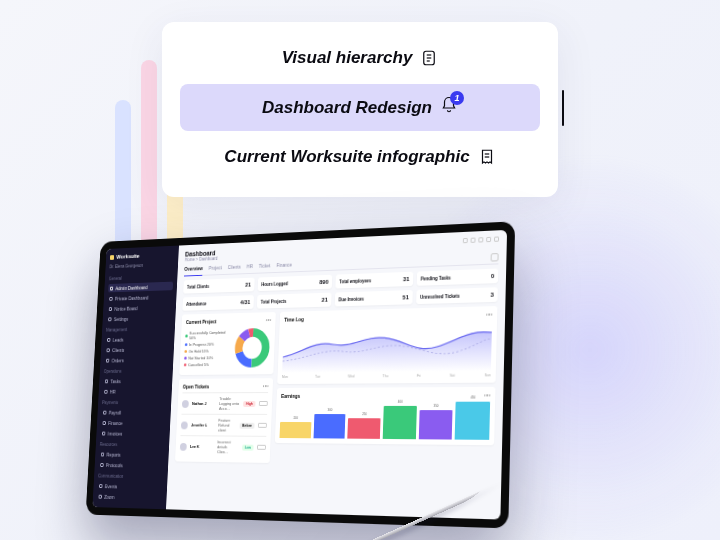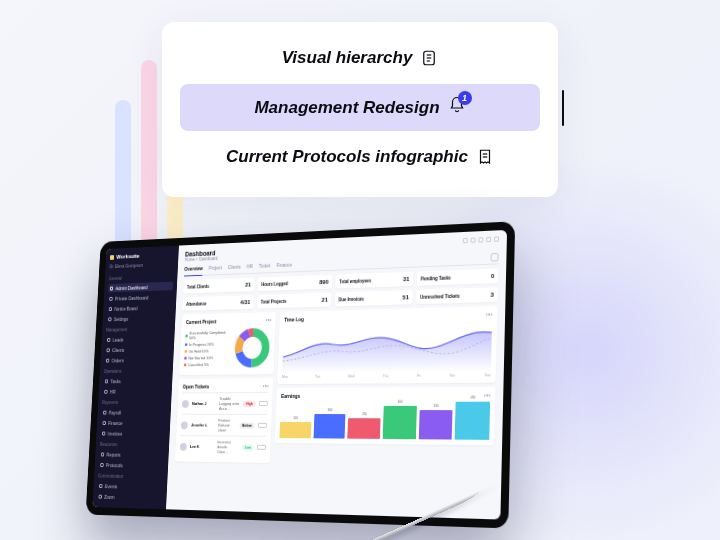--- a/index.html
+++ b/index.html
@@ -143,31 +143,31 @@
   <div class="row">
     <span>Visual hierarchy</span>
     <svg class="icon-svg" viewBox="0 0 24 24">
         <rect x="5" y="3" width="14" height="18" rx="3"></rect>
         <line x1="9" y1="8" x2="15" y2="8"></line>
         <line x1="9" y1="12" x2="15" y2="12"></line>
         <line x1="9" y1="16" x2="13" y2="16"></line>
       </svg>
   </div>
   <div class="row selected">
-    <span>Management Redesign</span>
+    <span>Dashboard Redesign</span>
     <span class="bell-wrap">
       <svg class="icon-svg" viewBox="0 0 24 24">
           <path d="M6 8a6 6 0 0 1 12 0v5l1.5 3h-15L6 13z"></path>
           <path d="M10 19a2 2 0 0 0 4 0"></path>
         </svg>
       <span class="badge">1</span>
     </span>
   </div>
   <div class="row">
-    <span>Current Protocols infographic</span>
+    <span>Current Worksuite infographic</span>
     <svg class="icon-svg" viewBox="0 0 24 24">
         <path d="M6 3h12v17l-2-1.5-2 1.5-2-1.5-2 1.5-2-1.5-2 1.5z"></path>
         <line x1="9" y1="8" x2="15" y2="8"></line>
         <line x1="9" y1="12" x2="15" y2="12"></line>
       </svg>
   </div>
 </div>
 
 <div class="laptop">
   <div class="screen-wrap">

